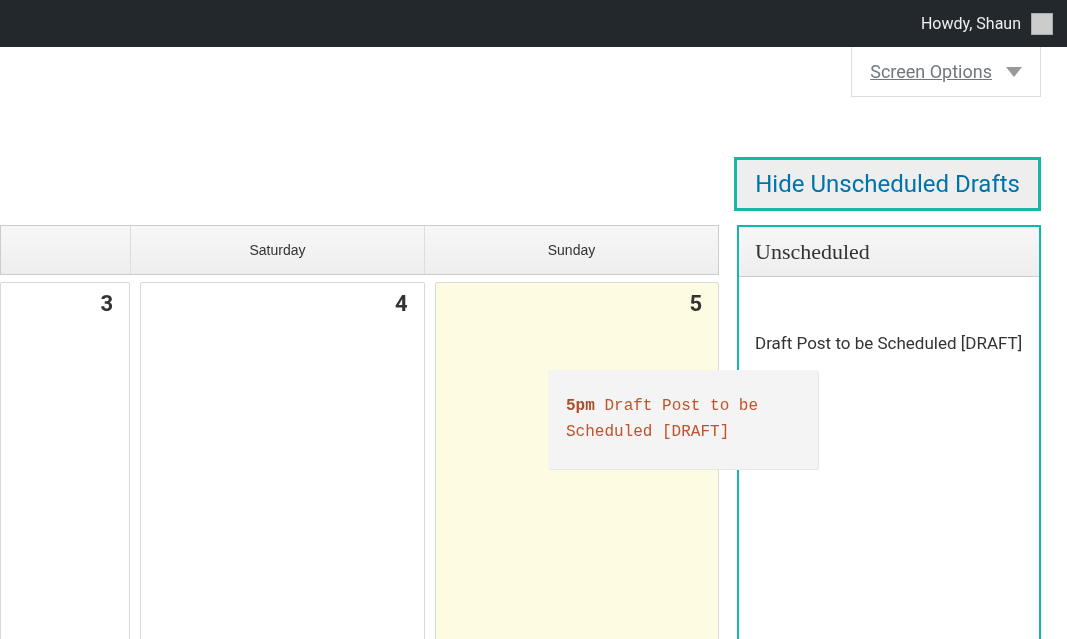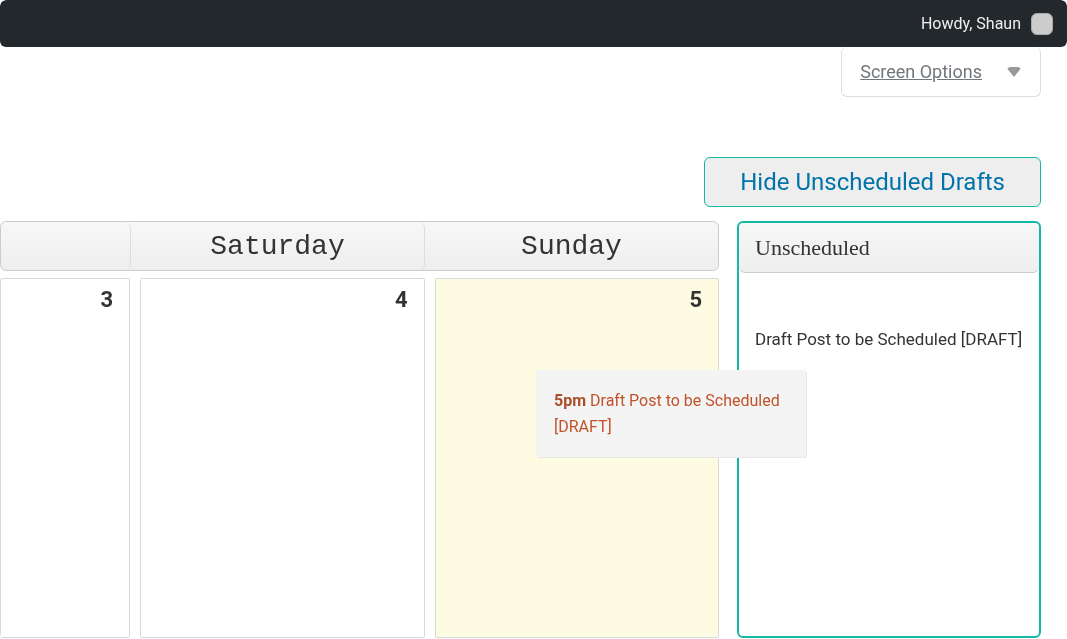--- a/index.html
+++ b/index.html
@@ -1,15 +1,15 @@
 <!DOCTYPE html>
 <html><head>
   <meta charset="utf-8">
   <style>
-    * { box-sizing: border-box; margin: 0; padding: 0; border-radius: 6px; }
+    * { box-sizing: border-box; margin: 0; padding: 0; }
     html, body { width: 1067px; height: 639px; font-family: -apple-system, "Segoe UI", Roboto, sans-serif; background: #fff; color: #333; overflow: hidden; }
 
     
     .admin-bar {
       height: 47px;
       background: #23282d;
       color: #eee;
       display: flex;
       align-items: center;
       justify-content: flex-end;
@@ -32,45 +32,45 @@
     }
     .screen-options {
       border: 1px solid #ddd;
       border-top: none;
       background: #fff;
       color: #72777c;
       padding: 14px 18px;
       font-size: 18px;
       display: flex;
       align-items: center;
-      gap: 24px;
+      gap: 14px;
       cursor: pointer;
       margin-right: 26px;
     }
     .screen-options .label { text-decoration: underline; }
     .tri-down {
       width: 0; height: 0;
       border-left: 8px solid transparent;
       border-right: 8px solid transparent;
       border-top: 10px solid #999;
     }
 
     
     .actions-row {
       display: flex;
       justify-content: flex-end;
       margin-top: 60px;
       padding-right: 26px;
     }
     .hide-drafts {
-      border: 1px solid #14b8a6;
+      border: 3px solid #14b8a6;
       background: #eee;
       color: #0073aa;
       font-size: 24px;
-      padding: 10px 35px;
+      padding: 10px 18px;
       cursor: pointer;
     }
 
     
     .content {
       display: flex;
       gap: 18px;
       margin-top: 14px;
       padding-right: 26px;
     }
@@ -91,22 +91,22 @@
       display: flex;
       border: 1px solid #ccc;
       background: linear-gradient(#f7f7f7, #eee);
       height: 50px;
     }
     .day-headers .day-header {
       flex: 1;
       display: flex;
       align-items: center;
       justify-content: center;
-      font-family: Liberation Mono, monospace;
-      font-size: 28px;
+      font-family: Liberation Sans, sans-serif;
+      font-size: 14px;
       color: #333;
     }
     .day-headers .day-header.partial { flex: 0 0 130px; }
     .day-headers .day-header:not(:last-child){ border-right: 1px solid #ddd; }
 
     
     .cells-row {
       display: flex;
       gap: 10px;
       margin-top: 7px;
@@ -123,30 +123,31 @@
     .cell.partial { flex: 0 0 130px; }
     .cell.today { background: #fdfbe2; }
     .cell .date {
       position: absolute; top: 8px; right: 16px;
       font-weight: bold; font-size: 22px; color: #333;
     }
 
     
     .event-chip {
       position: absolute;
-      left: 536px;
+      left: 548px;
       top: 370px;
       width: 270px;
       background: #f4f4f4;
       border-radius: 2px;
-      padding: 18px 18px;
+      padding: 24px 18px;
       font-size: 16px;
       line-height: 1.6;
       color: #aa4f28;
       box-shadow: 1px 1px 0 #e6e6e6;
+      font-family: Liberation Mono, monospace;
     }
     .event-chip .time { font-weight: bold; color: #aa4f28; }
     .event-chip .title { color: #c0532c; }
 
     
     .sidebar-header {
       background: linear-gradient(#f7f7f7, #eee);
       border-bottom: 1px solid #ccc;
       height: 50px;
       display: flex; align-items: center;

